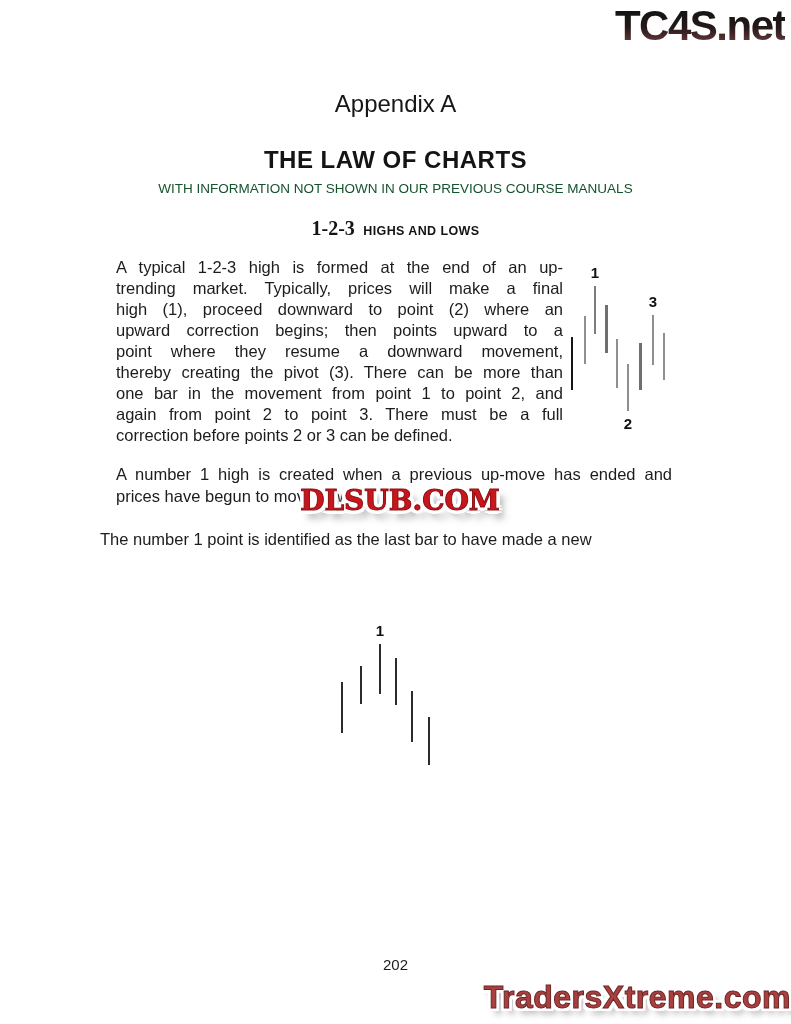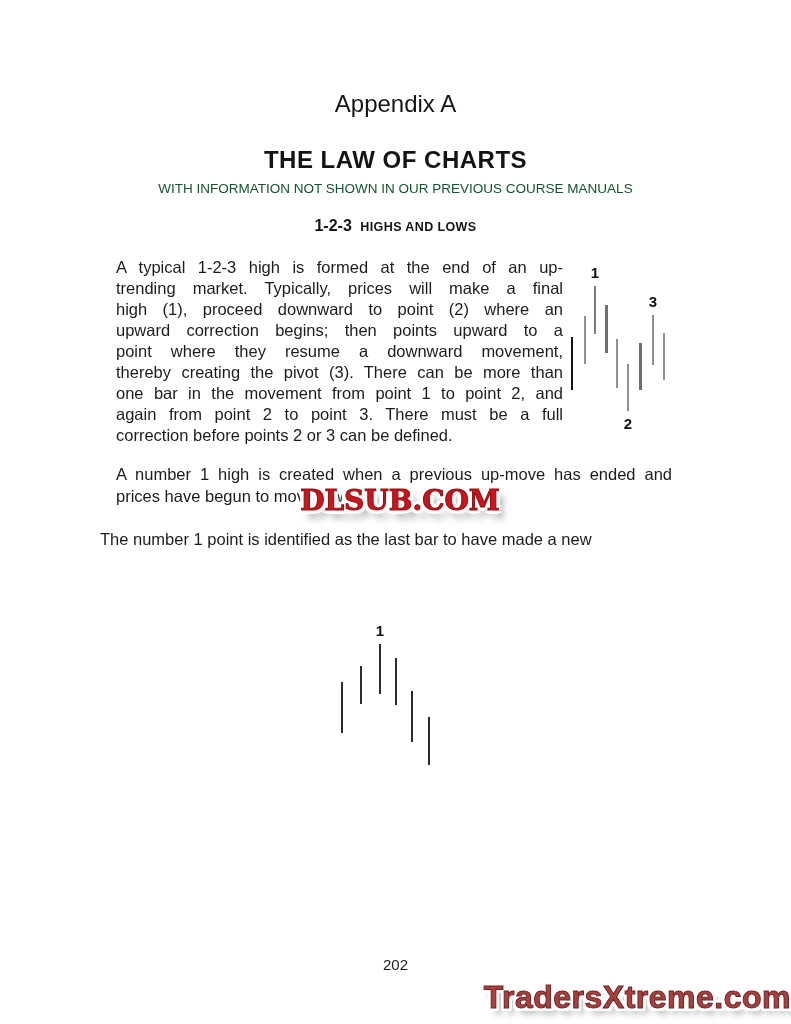--- a/index.html
+++ b/index.html
@@ -33,21 +33,21 @@
       5px 6px 6px rgba(150,150,150,.9);
   }
   
   .title{position:absolute;top:90px;left:0;width:100%;margin:0;text-align:center;
     font-size:24px;font-weight:400;color:#161616;}
   .subtitle{position:absolute;top:146px;left:0;width:100%;margin:0;text-align:center;
     font-size:24px;font-weight:700;color:#141414;letter-spacing:.5px;}
   .subnote{position:absolute;top:181px;left:0;width:100%;text-align:center;
     font-size:13.5px;font-weight:400;color:#14532d;}
   .section-heading{position:absolute;top:217px;left:0;width:100%;text-align:center;color:#141414;}
-  .sec-num{font-size:16px;font-weight:700;}
+  .sec-num{font-size:20px;font-weight:700;font-family:Liberation Serif, serif;}
   .sec-rest{font-size:12.5px;font-weight:700;letter-spacing:.4px;margin-left:4px;}
   
   .para{position:absolute;font-size:16.5px;line-height:21px;color:#1c1c1c;}
   .para1{left:116px;top:257px;width:447px;}
   .para2{left:116px;top:464px;width:556px;line-height:21.5px;}
   .para3{left:100px;top:529px;width:556px;line-height:21.5px;}
   .jline{text-align:justify;text-align-last:justify;white-space:normal;}
   .para .jline:last-child{text-align-last:left;}
   
   .chart{position:absolute;left:0;top:0;width:791px;height:1024px;pointer-events:none;}
@@ -56,20 +56,21 @@
     font-size:15px;font-weight:700;color:#111;line-height:18px;}
   
   .page-number{position:absolute;top:956px;left:0;width:791px;text-align:center;
     font-size:15px;color:#1c1c1c;}
 </style>
 </head>
 <body>
 
 <div class="page">
 
+  <div class="logo-top">TC4S.net</div>
 
   <h1 class="title">Appendix A</h1>
   <h2 class="subtitle">THE LAW OF CHARTS</h2>
   <div class="subnote">WITH INFORMATION NOT SHOWN IN OUR PREVIOUS COURSE MANUALS</div>
 
   <div class="section-heading">
     <span class="sec-num">1-2-3</span>
     <span class="sec-rest">HIGHS AND LOWS</span>
   </div>
 

